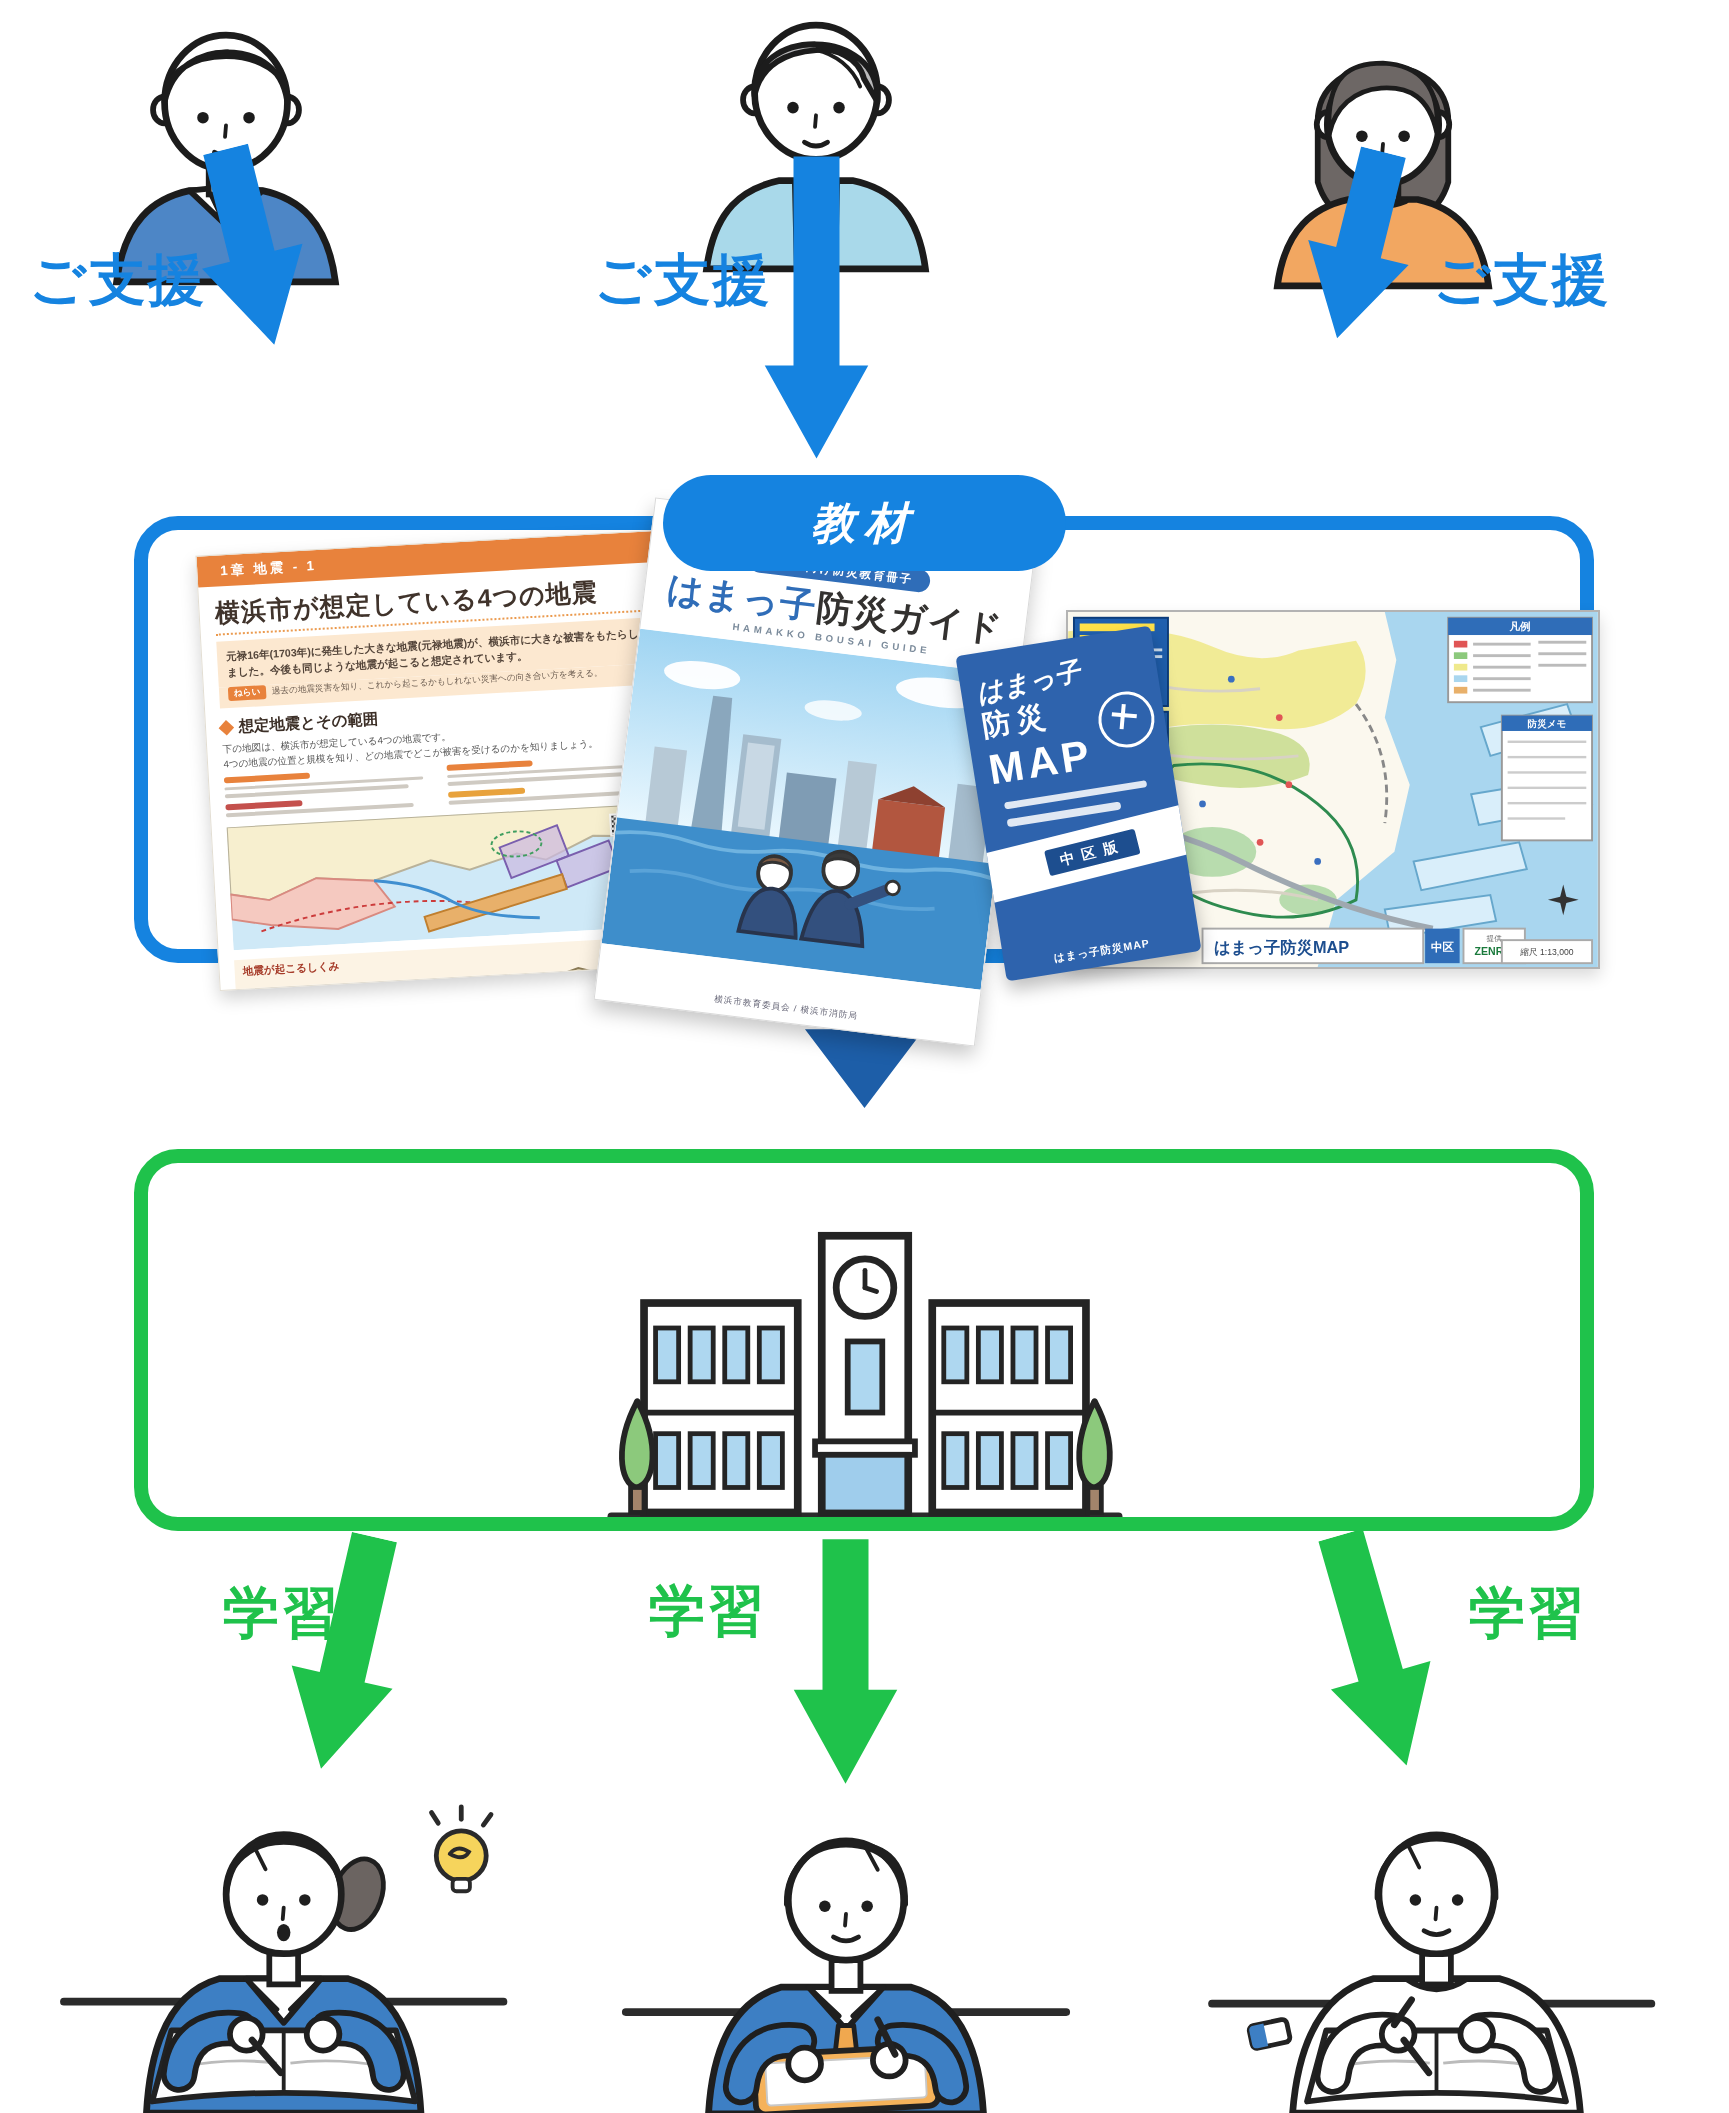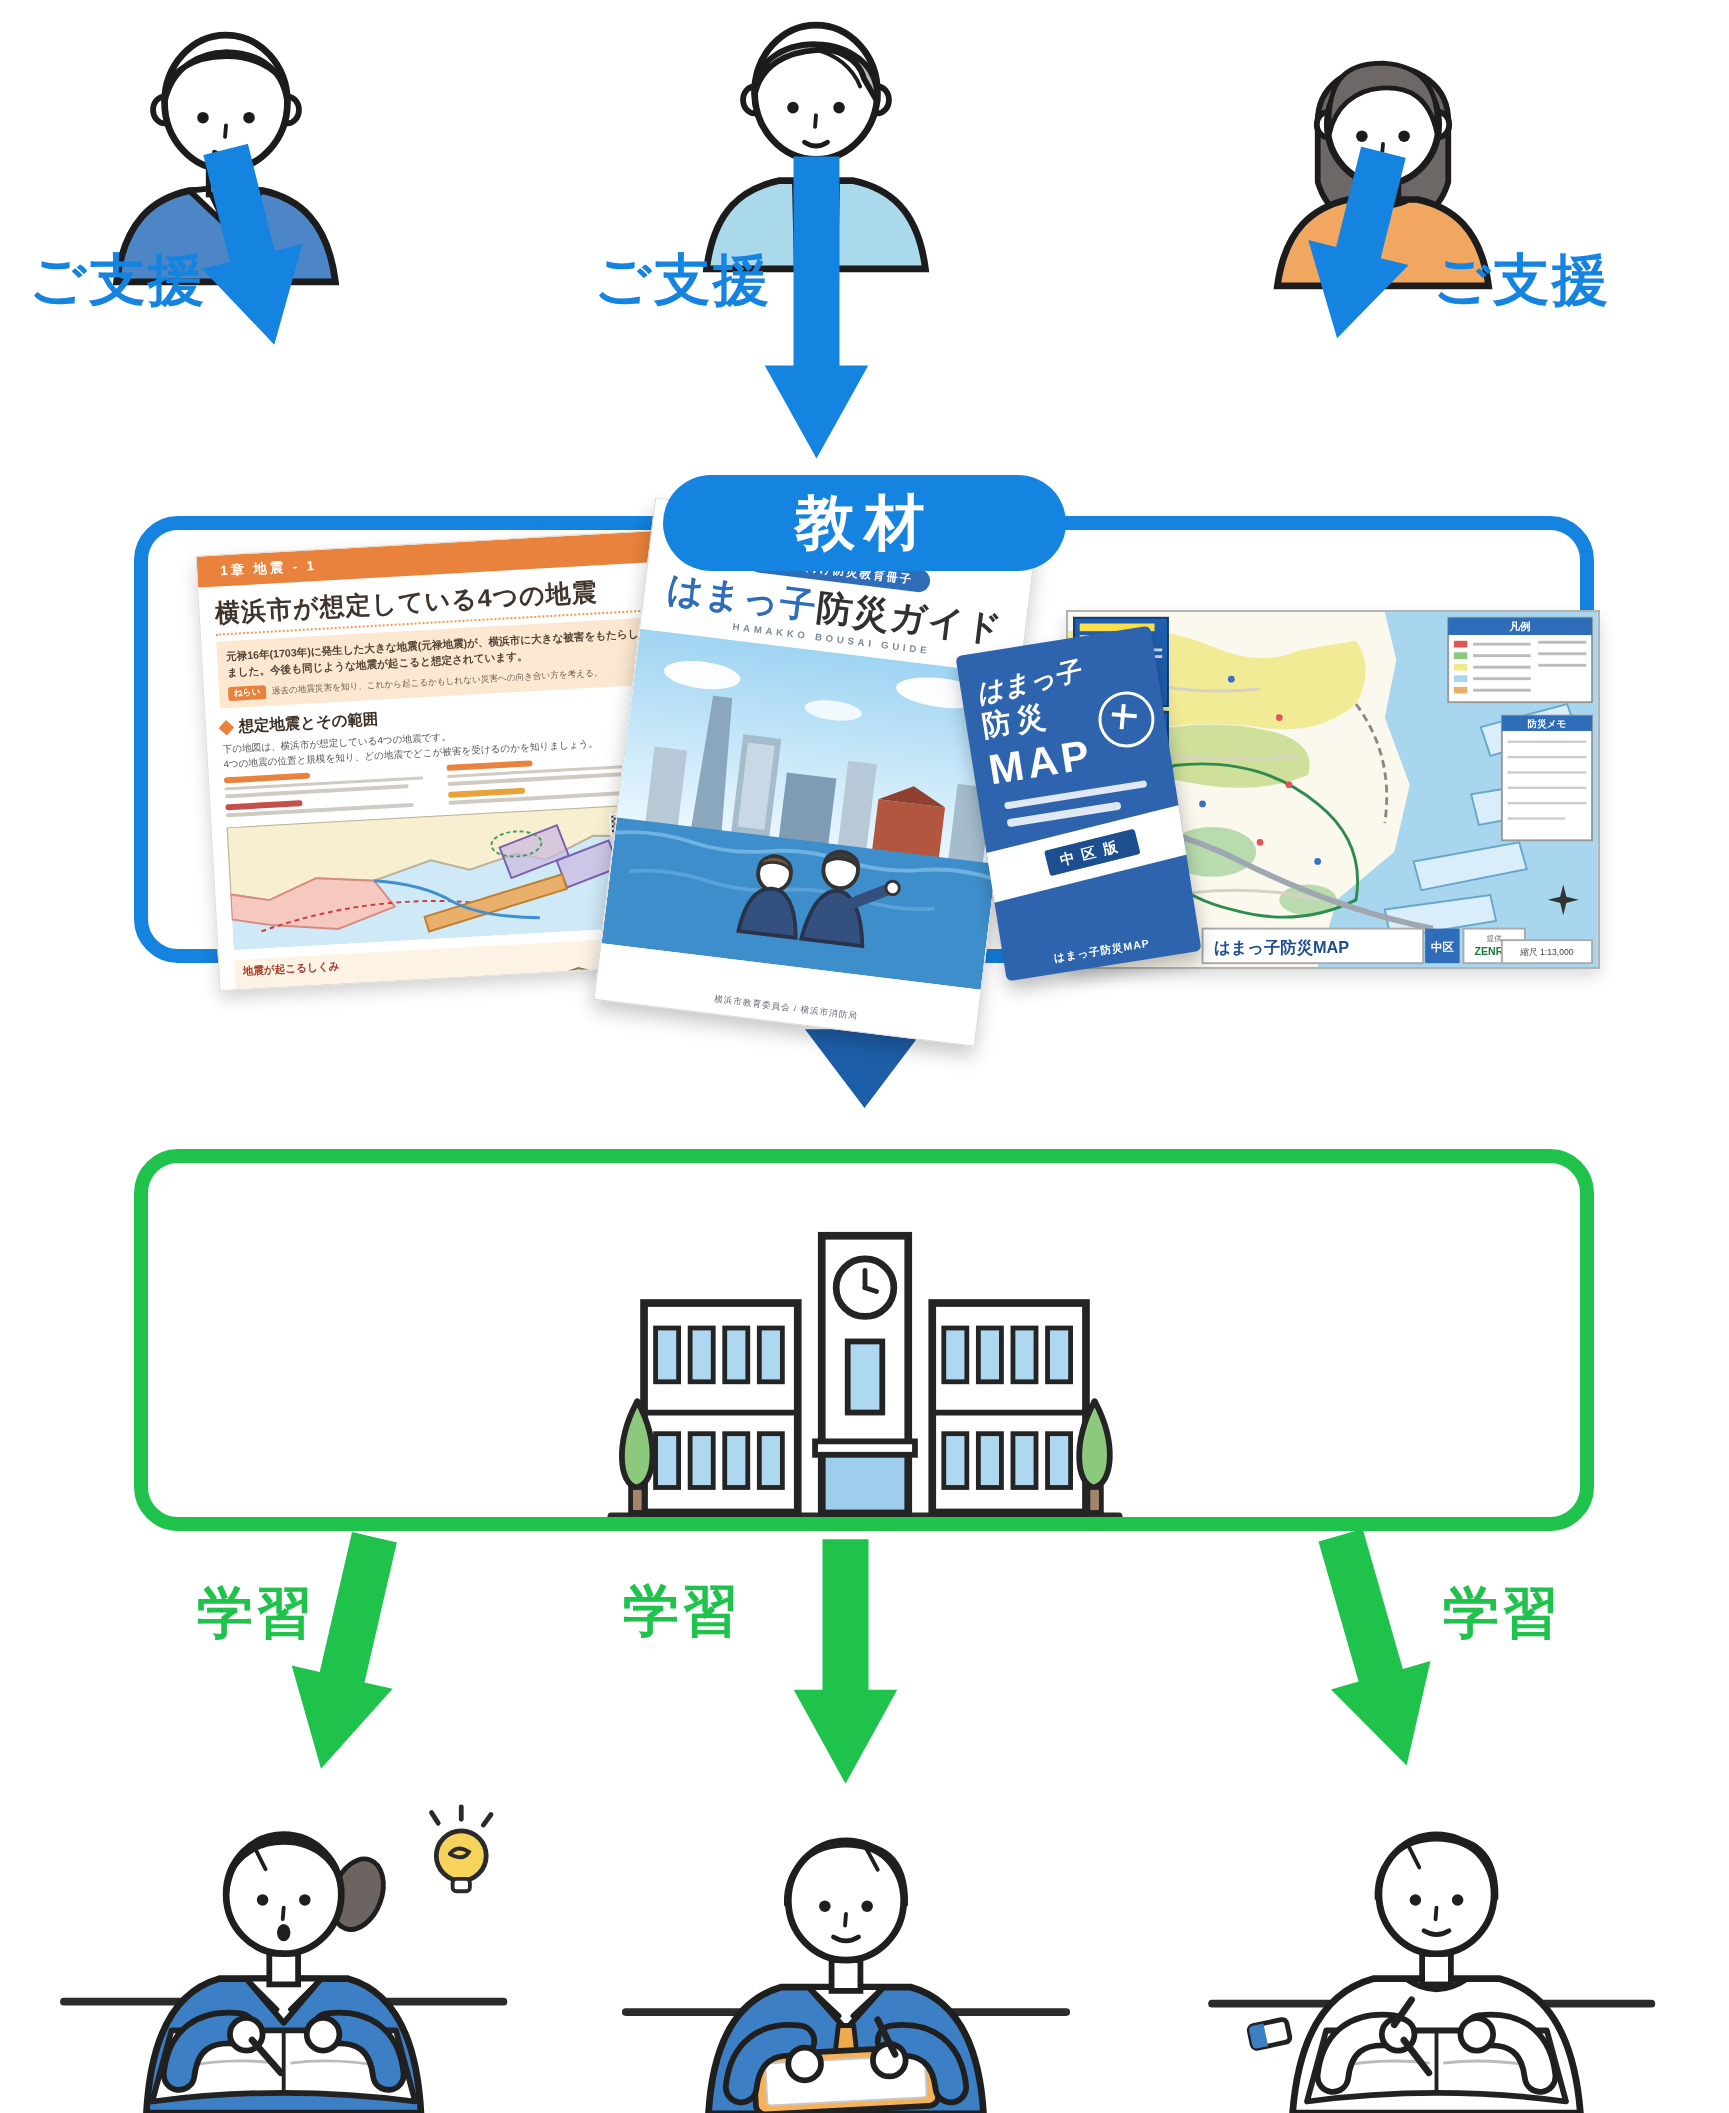--- a/index.html
+++ b/index.html
@@ -13,25 +13,26 @@
   .canvas{
     position:relative;width:1702px;height:2114px;background:#fff;overflow:hidden;
     font-family:"Liberation Sans","DejaVu Sans",sans-serif;
   }
   .abs{position:absolute;}
   .flow-label{
     position:absolute;font-weight:900;font-size:56px;letter-spacing:2.9px;line-height:1;
     white-space:nowrap;
   }
   .flow-label.blue{color:var(--blue);}
-  .flow-label.green{color:var(--green);}
+  .flow-label.green{color:var(--green);margin-left:26px;}
   .pill{
     position:absolute;display:flex;align-items:center;justify-content:center;
-    color:#fff;font-weight:900;font-size:60px;letter-spacing:9.6px;border-radius:58px;
+    color:#fff;font-weight:900;font-size:44px;letter-spacing:9.6px;border-radius:58px;
     z-index:5;
+    font-style:italic;
   }
   .big-box{
     position:absolute;border:14.4px solid;border-radius:44px;box-sizing:border-box;
     background:transparent;z-index:1;
   }
   .arrow{position:absolute;}
   
   .booklet{
     position:absolute;left:207px;top:534px;width:764px;height:434px;
     transform:rotate(-3.2deg);background:#fff;border:1px solid #e3ded3;

